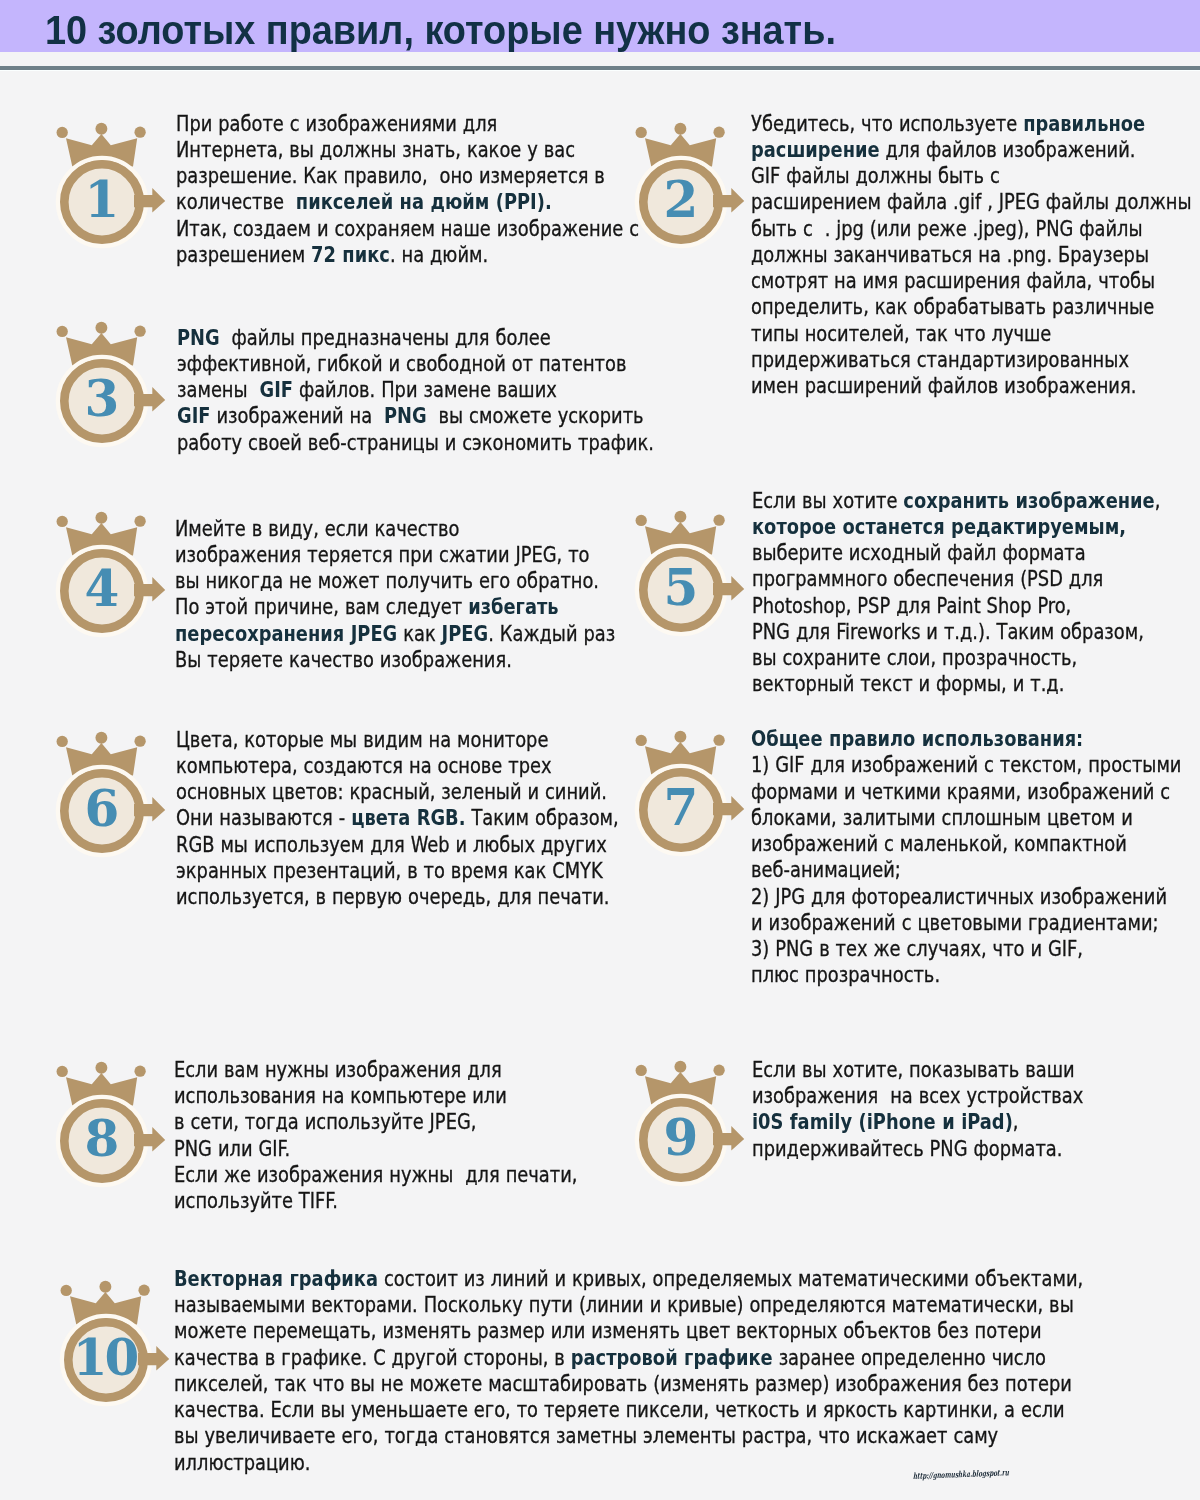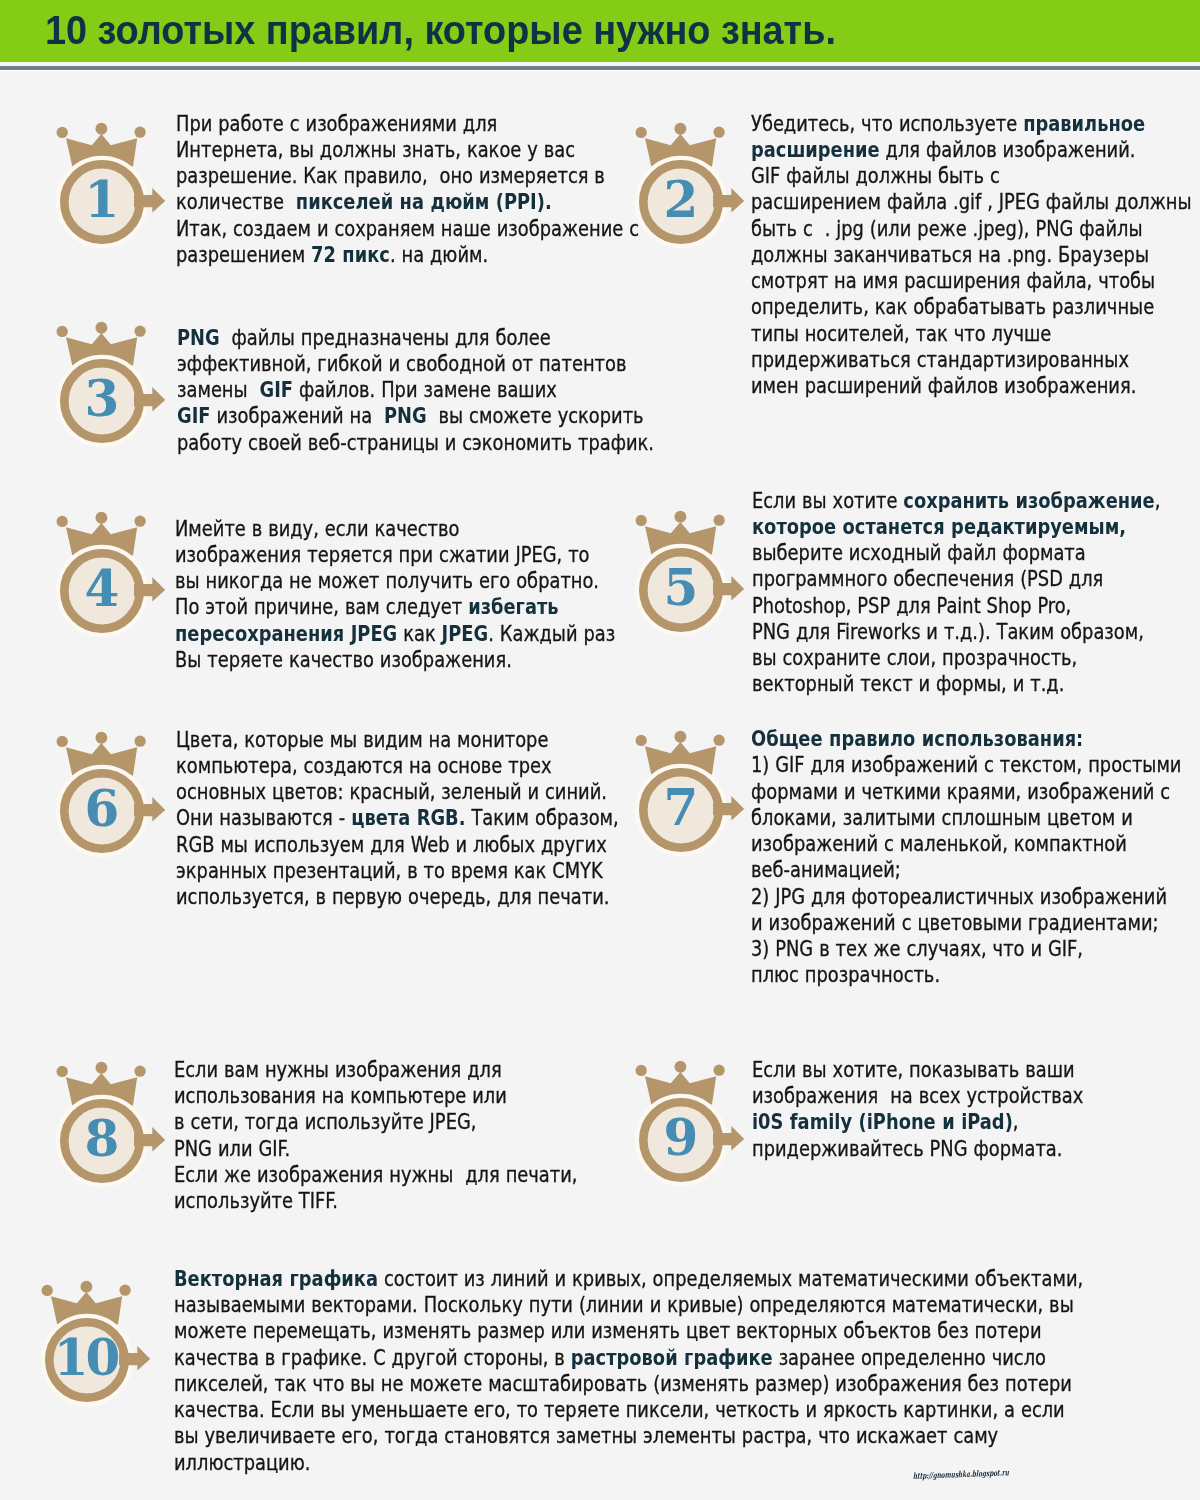--- a/index.html
+++ b/index.html
@@ -6,22 +6,22 @@
   html,body{margin:0;padding:0;}
   body{
     width:1200px;height:1500px;overflow:hidden;
     -webkit-font-smoothing:antialiased;
     background:#f4f4f5;
     font-family:"Liberation Sans", sans-serif;
     color:#21303a;
   }
   .page{position:relative;width:1200px;height:1500px;background:#f4f4f5;}
   .header{
-    position:absolute;left:0;top:0;width:1200px;height:62px;
-    background:#84cc16;
+    position:absolute;left:0;top:0;width:1200px;height:52px;
+    background:#c4b5fd;
   }
   .header-rule{position:absolute;left:0;top:66px;width:1200px;height:4px;background:#6e8088;}
   .header-rule2{position:absolute;left:0;top:70px;width:1200px;height:1px;background:#fbffff;}
   .header h1{
     margin:0;position:absolute;left:45.3px;top:15px;
     font-size:39.8px;font-weight:bold;letter-spacing:0px;line-height:31px;
     color:#123145;font-family:"Liberation Sans", sans-serif;white-space:nowrap;
     transform:scaleX(0.951);transform-origin:left top;
   }
   .item{position:absolute;}
@@ -195,21 +195,21 @@
   </g>
   <circle cx="64" cy="88" r="44" fill="none" stroke="#fdf9f2" stroke-width="4.4"></circle>
   <circle cx="64" cy="88" r="37.7" fill="#f0e8dc" stroke="#b5966a" stroke-width="8.6"></circle>
   <path fill="#b5966a" d="M96 80.9 L114.3 80.9 L114.3 74.0 L127.2 87.1 L114.3 98.4 L114.3 93.3 L96 93.3 Z"></path>
   <text x="64" y="103.4" fill="#468db3" font-family="'DejaVu Serif',serif" font-size="50" font-weight="bold" text-anchor="middle">9</text>
 </svg>
         </div>
         <div class="body-text" style="left:752px;top:1056.8px;"><span class="ln"><span>Если вы хотите, показывать ваши</span></span><span class="ln"><span>изображения  на всех устройствах</span></span><span class="ln"><span class="hl">i0S family (iPhone и iPad)</span><span>,</span></span><span class="ln"><span>придерживайтесь PNG формата.</span></span></div>
       </div>
       <div class="item">
-        <div class="badge" style="left:21px;top:1271.8px;text-align:right;">
+        <div class="badge" style="left:40px;top:1271.8px;text-align:right;">
           <svg width="132" height="150" viewBox="-2 0 132 150">
   <g fill="#b5966a">
     <path d="M28.0 24.3 L53.8 31.2 L63.4 20.1 L72.8 31.2 L99.2 24.3 L95.0 52.6 L34.3 52.6 Z"></path>
     <circle cx="24.2" cy="18.4" r="5.65"></circle>
     <circle cx="63.4" cy="14.8" r="5.95"></circle>
     <circle cx="102.1" cy="18.2" r="5.65"></circle>
   </g>
   <circle cx="64" cy="88" r="44" fill="none" stroke="#fdf9f2" stroke-width="4.4"></circle>
   <circle cx="64" cy="88" r="37.7" fill="#f0e8dc" stroke="#b5966a" stroke-width="8.6"></circle>
   <path fill="#b5966a" d="M96 80.9 L114.3 80.9 L114.3 74.0 L127.2 87.1 L114.3 98.4 L114.3 93.3 L96 93.3 Z"></path>

